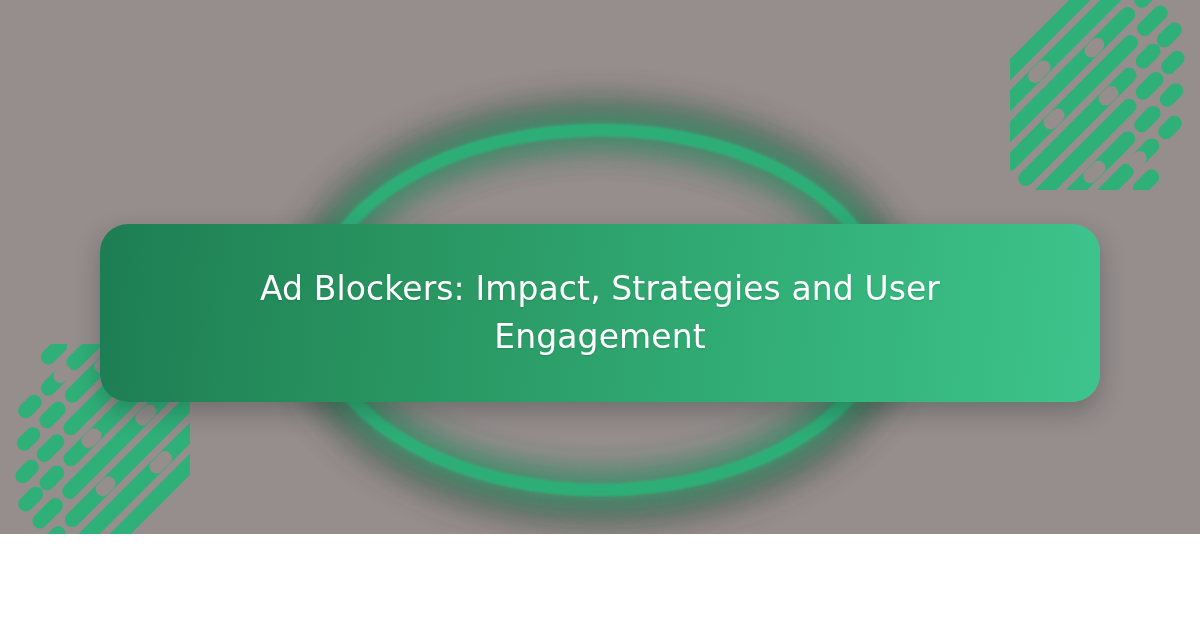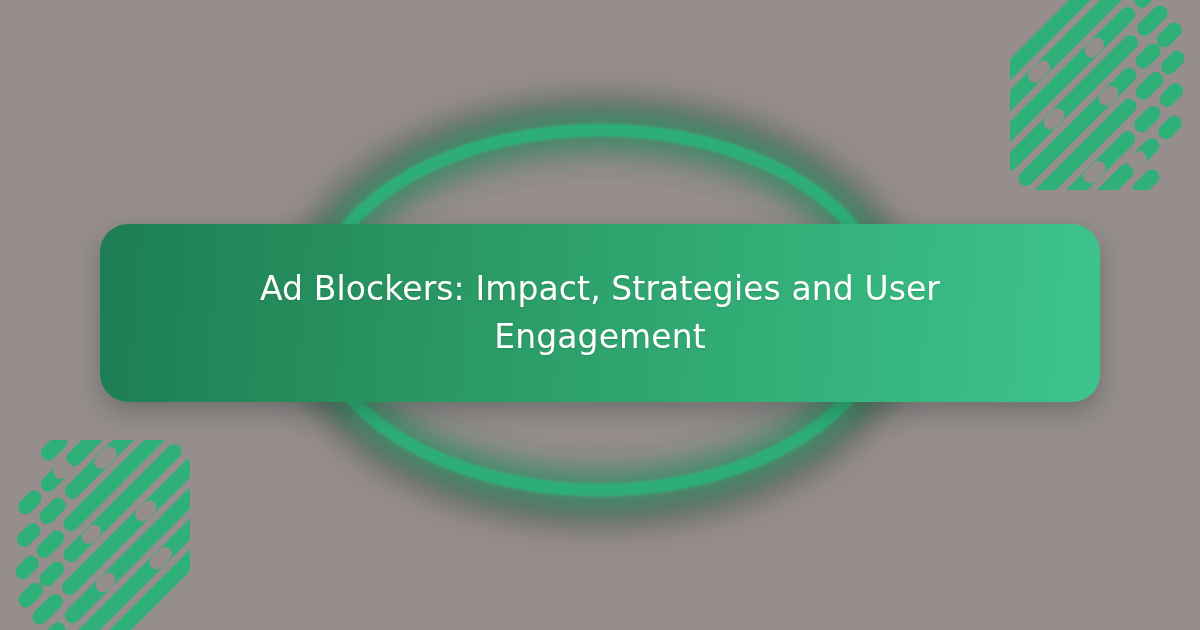--- a/index.html
+++ b/index.html
@@ -10,21 +10,21 @@
   body {
     width: 1200px;
     height: 630px;
     overflow: hidden;
     font-family: "DejaVu Sans", sans-serif;
   }
 
   #banner {
     position: relative;
     width: 1200px;
-    height: 630px;
+    height: 534px;
     background: #968d8d;
     overflow: hidden;
   }
 
   
   .corner-deco {
     position: absolute;
     width: 190px;
     height: 190px;
     overflow: hidden;

